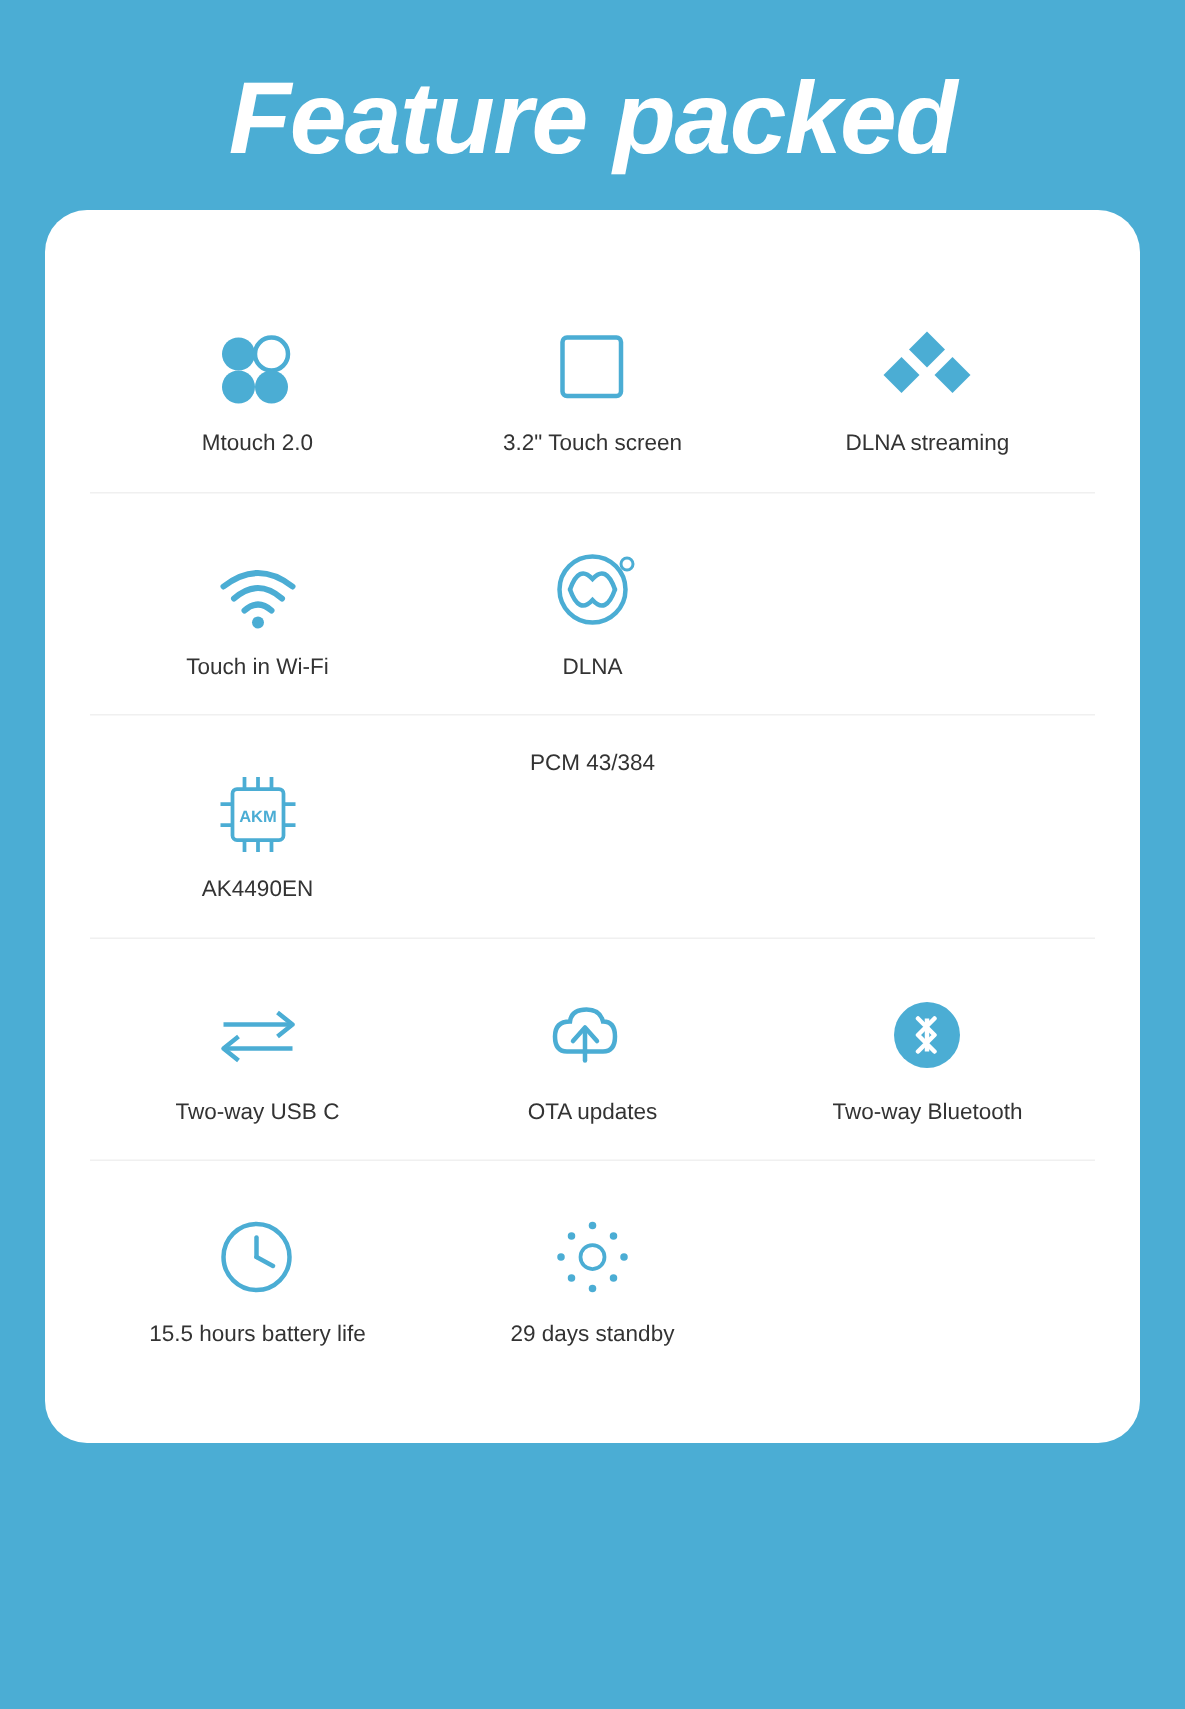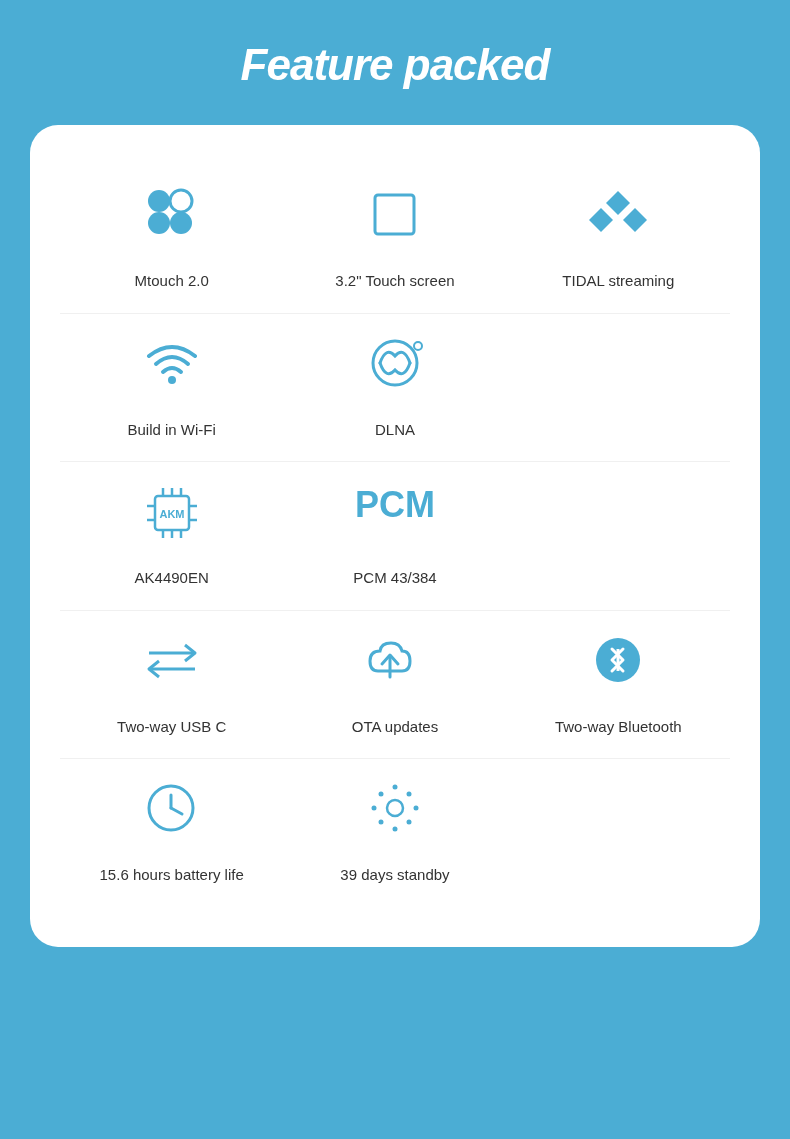--- a/index.html
+++ b/index.html
@@ -9,26 +9,26 @@
       min-height: 1139px;
       background-color: #4BADD4;
       font-family: 'Arial', sans-serif;
       display: flex;
       flex-direction: column;
       align-items: center;
       padding: 40px 30px 50px;
     }
 
     .page-title {
-      font-size: 44px;
+      font-size: 68px;
       font-style: italic;
       font-weight: 700;
       color: white;
       text-align: center;
-      margin-bottom: 35px;
+      margin-bottom: 22px;
       letter-spacing: -1px;
     }
 
     .features-card {
       background: white;
       border-radius: 28px;
       padding: 40px 30px;
       width: 100%;
       max-width: 730px;
     }
@@ -44,21 +44,21 @@
       flex-direction: column;
       align-items: center;
       padding: 22px 10px;
       text-align: center;
     }
 
     .feature-icon {
       width: 70px;
       height: 70px;
       display: flex;
-      align-items: flex-start;
+      align-items: flex-end;
       justify-content: center;
       margin-bottom: 14px;
       color: #4BADD4;
     }
 
     .feature-label {
       font-size: 15px;
       color: #333;
       line-height: 1.3;
     }
@@ -121,35 +121,35 @@
 
     <div class="feature-item">
       <div class="feature-icon">
         <svg width="62" height="55" viewBox="0 0 62 55" fill="none" xmlns="http://www.w3.org/2000/svg">
 
           <polygon points="31,4 43,16 31,28 19,16" fill="#4BADD4"></polygon>
           <polygon points="14,21 26,33 14,45 2,33" fill="#4BADD4"></polygon>
           <polygon points="48,21 60,33 48,45 36,33" fill="#4BADD4"></polygon>
         </svg>
       </div>
-      <span class="feature-label">TIDAL streaming</span>
+      <span class="feature-label">DLNA streaming</span>
     </div>
 
     <div class="row-divider"></div>
 
     <div class="feature-item">
       <div class="feature-icon">
         <svg width="62" height="50" viewBox="0 0 62 50" fill="none" xmlns="http://www.w3.org/2000/svg">
           <path d="M8 20 Q31 2 54 20" stroke="#4BADD4" stroke-width="4" fill="none" stroke-linecap="round"></path>
           <path d="M15 28 Q31 14 47 28" stroke="#4BADD4" stroke-width="4" fill="none" stroke-linecap="round"></path>
           <path d="M22 36 Q31 28 40 36" stroke="#4BADD4" stroke-width="4" fill="none" stroke-linecap="round"></path>
           <circle cx="31" cy="44" r="4" fill="#4BADD4"></circle>
         </svg>
       </div>
-      <span class="feature-label">Build in Wi-Fi</span>
+      <span class="feature-label">Touch in Wi-Fi</span>
     </div>
 
 
     <div class="feature-item">
       <div class="feature-icon">
         <svg width="62" height="55" viewBox="0 0 62 55" fill="none" xmlns="http://www.w3.org/2000/svg">
           <circle cx="31" cy="27" r="22" stroke="#4BADD4" stroke-width="3" fill="none"></circle>
           <path d="M16 27 Q22 10 31 20 Q40 10 46 27" stroke="#4BADD4" stroke-width="3" fill="none" stroke-linecap="round"></path>
           <path d="M16 27 Q22 44 31 34 Q40 44 46 27" stroke="#4BADD4" stroke-width="3" fill="none" stroke-linecap="round"></path>
           <circle cx="54" cy="10" r="4" fill="none" stroke="#4BADD4" stroke-width="2"></circle>
@@ -181,23 +181,20 @@
           <line x1="48" y1="36" x2="56" y2="36" stroke="#4BADD4" stroke-width="2.5"></line>
 
           <text x="31" y="34" text-anchor="middle" font-size="11" font-weight="bold" fill="#4BADD4" font-family="Arial">AKM</text>
         </svg>
       </div>
       <span class="feature-label">AK4490EN</span>
     </div>
 
 
     <div class="feature-item">
-      <div class="feature-icon">
-        <span class="pcm-text">PCM</span>
-      </div>
       <span class="feature-label">PCM 43/384</span>
     </div>
 
     <div class="row-divider"></div>
 
     <div class="feature-item">
       <div class="feature-icon">
         <svg width="62" height="55" viewBox="0 0 62 55" fill="none" xmlns="http://www.w3.org/2000/svg">
 
           <line x1="8" y1="20" x2="54" y2="20" stroke="#4BADD4" stroke-width="3"></line>
@@ -236,37 +233,37 @@
 
     <div class="feature-item">
       <div class="feature-icon">
         <svg width="55" height="55" viewBox="0 0 55 55" fill="none" xmlns="http://www.w3.org/2000/svg">
 
           <circle cx="27" cy="27" r="22" stroke="#4BADD4" stroke-width="3" fill="none"></circle>
           <line x1="27" y1="14" x2="27" y2="27" stroke="#4BADD4" stroke-width="3" stroke-linecap="round"></line>
           <line x1="27" y1="27" x2="38" y2="33" stroke="#4BADD4" stroke-width="3" stroke-linecap="round"></line>
         </svg>
       </div>
-      <span class="feature-label">15.6 hours battery life</span>
+      <span class="feature-label">15.5 hours battery life</span>
     </div>
 
     <div class="feature-item">
       <div class="feature-icon">
         <svg width="62" height="55" viewBox="0 0 62 55" fill="none" xmlns="http://www.w3.org/2000/svg">
 
           <circle cx="31" cy="27" r="8" stroke="#4BADD4" stroke-width="2.5" fill="none"></circle>
 
           <circle cx="31" cy="6" r="2.5" fill="#4BADD4"></circle>
           <circle cx="31" cy="48" r="2.5" fill="#4BADD4"></circle>
           <circle cx="10" cy="27" r="2.5" fill="#4BADD4"></circle>
           <circle cx="52" cy="27" r="2.5" fill="#4BADD4"></circle>
           <circle cx="17" cy="13" r="2.5" fill="#4BADD4"></circle>
           <circle cx="45" cy="13" r="2.5" fill="#4BADD4"></circle>
           <circle cx="17" cy="41" r="2.5" fill="#4BADD4"></circle>
           <circle cx="45" cy="41" r="2.5" fill="#4BADD4"></circle>
         </svg>
       </div>
-      <span class="feature-label">39 days standby</span>
+      <span class="feature-label">29 days standby</span>
     </div>
 
 
   </div>
 </div>
 
 </body></html>

